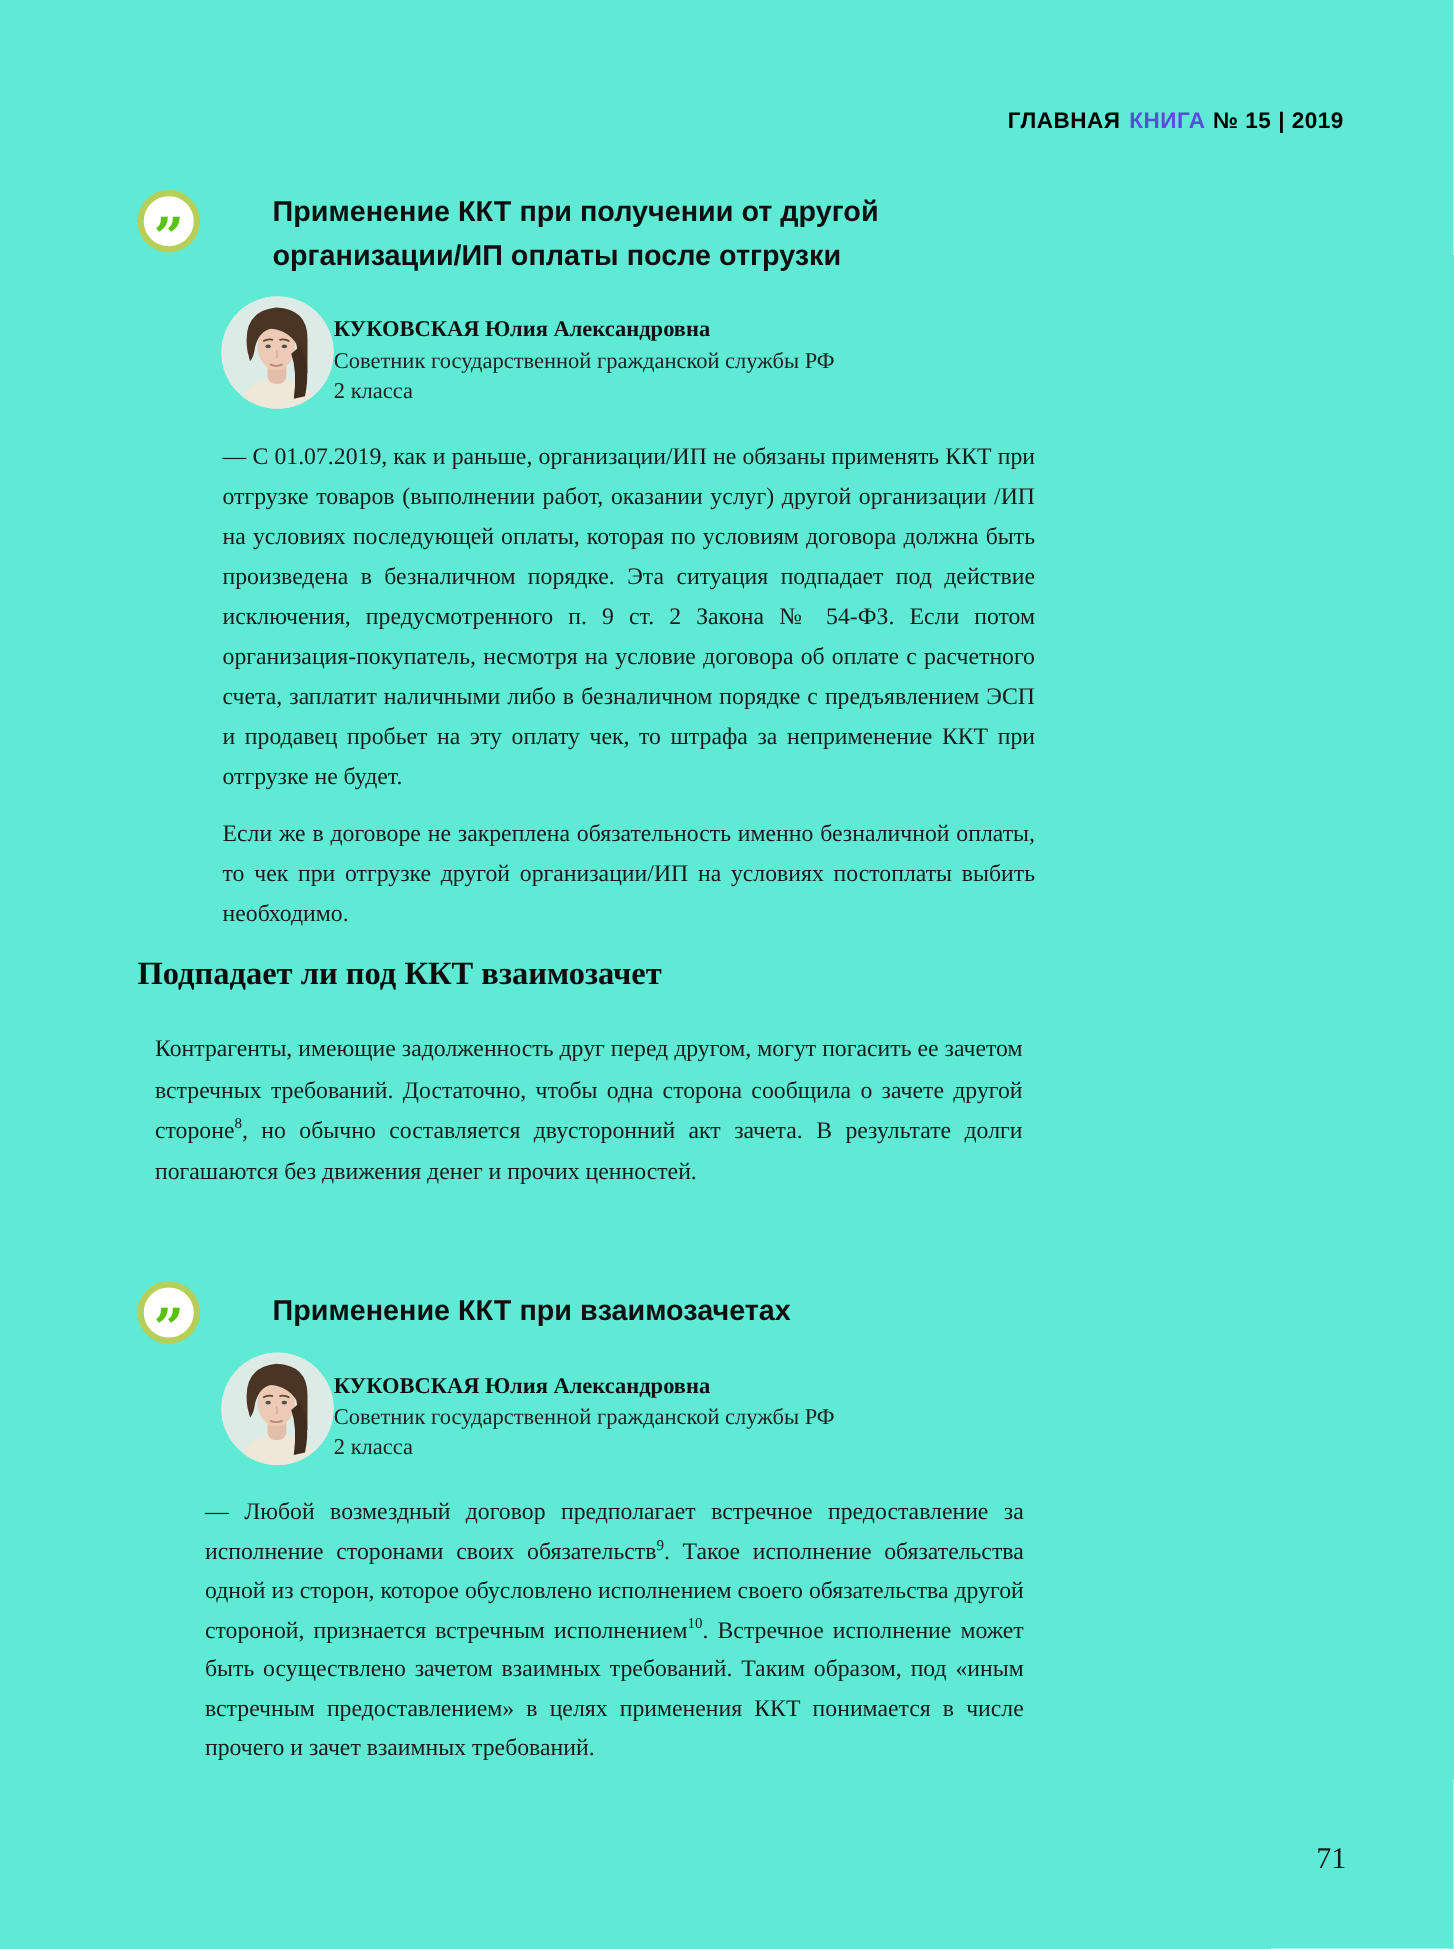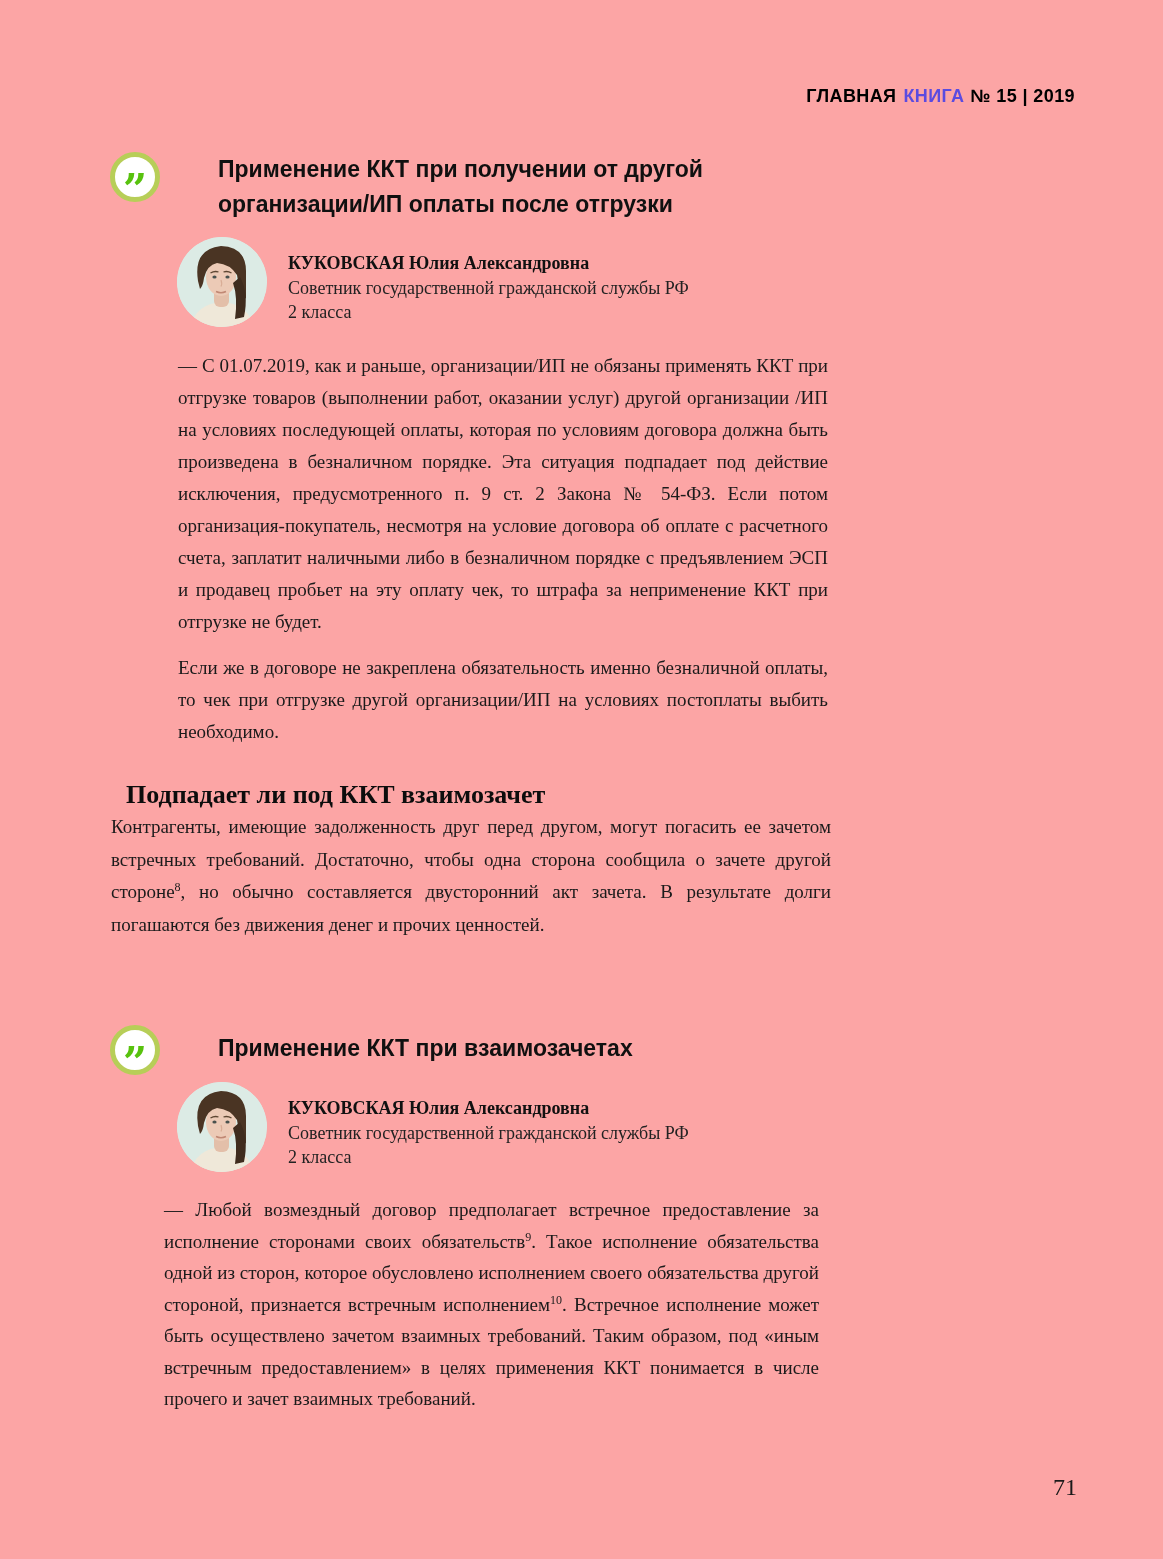--- a/index.html
+++ b/index.html
@@ -1,16 +1,16 @@
 <!DOCTYPE html>
 <html><head>
 <meta charset="utf-8">
 <style>
   html,body{margin:0;padding:0;background:#fff;}
-  .page{position:relative;width:1163px;height:1559px;background:#fca5a5;overflow:hidden;
+  .page{position:relative;width:1163px;height:1559px;background:#5eead4;overflow:hidden;
         font-family:"Liberation Serif","DejaVu Serif",serif;color:#1c1c1c;margin:0 auto;text-decoration:underline;}
 
   
   .mag-header{position:absolute;top:86px;right:88px;white-space:nowrap;
               font-family:"Liberation Sans","DejaVu Sans",sans-serif;font-weight:700;
               font-size:18px;letter-spacing:.4px;color:#000;}
   .mag-header .accent{color:#5b4be0;margin:0 6px 0 7px;}
 
   
   .qblock{position:absolute;left:110px;}
@@ -20,35 +20,35 @@
   .qicon .glyph{color:#58c20e;font-family:"DejaVu Serif",serif;font-weight:700;
                 font-size:42px;line-height:1;transform:translateY(30%);}
   .qheading{margin-left:108px;font-family:"Liberation Sans","DejaVu Sans",sans-serif;
             font-weight:700;font-size:23px;line-height:35px;color:#101010;}
   #qblock1 .qheading{width:580px;}
   #qblock2 .qheading{width:640px;padding-top:6px;}
 
   
   .author{position:absolute;left:177px;display:flex;}
   .avatar{width:90px;height:90px;border-radius:50%;overflow:hidden;flex:none;background:#dcebe5;}
-  .author-info{margin-left:21px;padding-top:13px;}
+  .author-info{padding-top:13px;}
   .author-name{font-weight:700;font-size:18px;line-height:26px;color:#111;}
   .author-role{font-size:18px;line-height:24px;color:#222;}
 
   
   .para{position:absolute;font-size:19px;line-height:32px;text-align:justify;color:#1b1b1b;}
   #paraA{left:178px;top:350px;width:650px;}
   #paraB{left:178px;top:652px;width:650px;}
   #paraCD{left:110px;top:810px;width:722px;line-height:32.5px;}
-  #paraCD p{margin:1px;}
+  #paraCD p{margin:14px;}
   #paraCD p.indent{text-indent:32px;}
   #paraE{left:164px;top:1194px;width:655px;line-height:31.5px;}
   sup{font-size:12px;line-height:0;vertical-align:super;}
 
-  .section-head{position:absolute;left:110px;top:763px;margin:16px;
+  .section-head{position:absolute;left:110px;top:763px;margin:0;
                 font-family:"Liberation Serif","DejaVu Serif",serif;
                 font-weight:700;font-size:26px;line-height:1.2;color:#0d0d0d;}
 
   
   .footnotes{position:absolute;left:853px;top:1340px;font-size:16px;line-height:27px;color:#141414;}
   .fn-row .fn-num{font-weight:700;margin-right:4px;}
 
   .page-num{position:absolute;right:86px;top:1474px;font-size:24px;color:#1a1a1a;}
 </style>
 </head>

